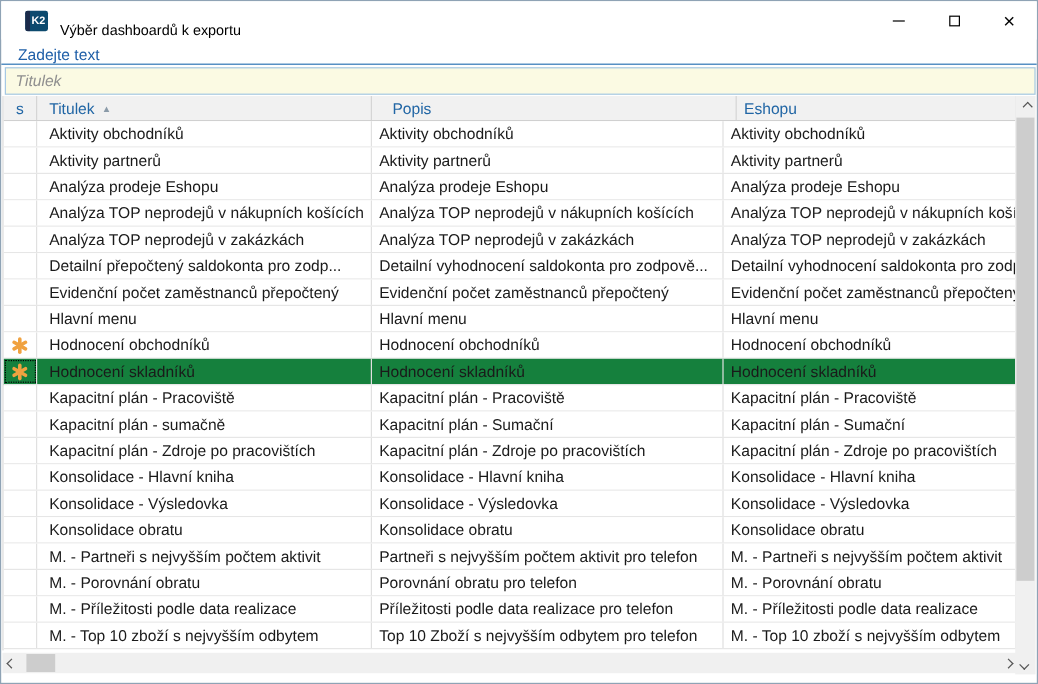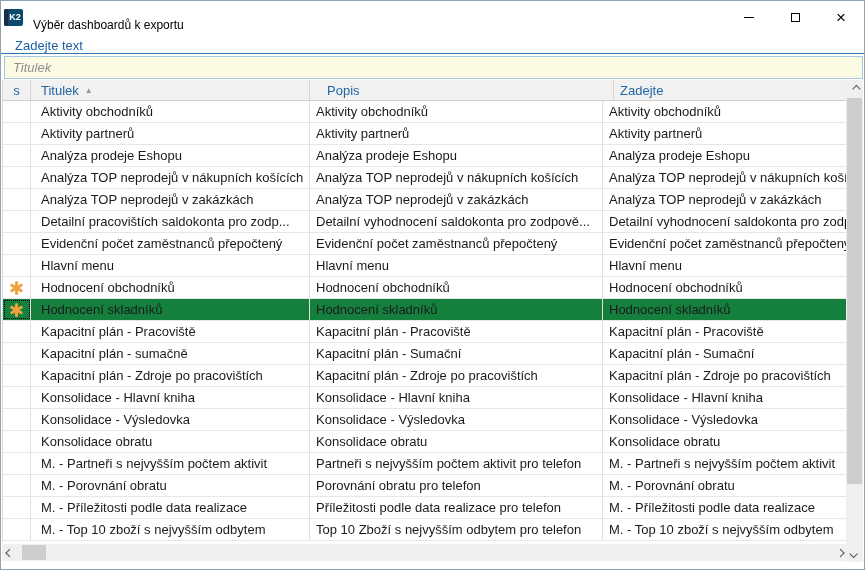--- a/index.html
+++ b/index.html
@@ -4,21 +4,21 @@
 <style>
   * { box-sizing: border-box; margin: 0; padding: 0; }
   html,body { background:#fff; }
   body { font-family: "Liberation Sans", sans-serif; }
   .window {
     position: relative; width: 865px; height: 570px;
     border: 1px solid #8fa3b5; background: #fff; overflow: hidden;
   }
   
   .titlebar { position:absolute; top:0; left:0; right:0; height:32px; background:#fff; display:flex; align-items:center; }
-  .app-icon { position:relative; width:19px; height:17px; margin-left:3px; background:#0c4a6e; border-radius:2px;
+  .app-icon { position:relative; width:19px; height:17px; margin-left:20px; background:#0c4a6e; border-radius:2px;
               display:flex; align-items:center; justify-content:center; overflow:hidden; }
   .app-icon::before { content:""; position:absolute; left:0; top:0; bottom:0; width:4px; background:#1b2a4a; }
   .app-icon span { color:#fff; font-size:9px; font-weight:bold; margin-left:3px; letter-spacing:0; }
   .title-text { margin-left:10px; font-size:12px; color:#000;margin-top:16px; }
   .win-controls { margin-left:auto; display:flex; height:32px; }
   .win-btn { width:46px; height:32px; display:flex; align-items:center; justify-content:center; cursor:default; }
   .min-glyph { display:block; width:10px; border-top:1px solid #000; }
   .max-glyph { display:block; width:9px; height:9px; border:1px solid #000; }
   .close-glyph { font-size:17px; line-height:1; color:#000; font-weight:400; }
   
@@ -99,21 +99,21 @@
   <input class="filter-input" type="text" placeholder="Titulek" style="">
 
   <div class="grid">
     <div class="grid-header">
       <div class="hcell c-s">s</div>
       <div class="hcell c-titulek">
         <span>Titulek</span>
         <span class="sort-arrow">▲</span>
       </div>
       <div class="hcell c-popis">Popis</div>
-      <div class="hcell c-zkratka">Zadejte</div>
+      <div class="hcell c-zkratka">Eshopu</div>
     </div>
     <div class="grid-body">
         <div class="row">
           <div class="cell c-s"></div>
           <div class="cell c-titulek">Aktivity obchodníků</div>
           <div class="cell c-popis">Aktivity obchodníků</div>
           <div class="cell c-zkratka">Aktivity obchodníků</div>
         </div>
         <div class="row">
           <div class="cell c-s"></div>
@@ -134,21 +134,21 @@
           <div class="cell c-zkratka">Analýza TOP neprodejů v nákupních košících</div>
         </div>
         <div class="row">
           <div class="cell c-s"></div>
           <div class="cell c-titulek">Analýza TOP neprodejů v zakázkách</div>
           <div class="cell c-popis">Analýza TOP neprodejů v zakázkách</div>
           <div class="cell c-zkratka">Analýza TOP neprodejů v zakázkách</div>
         </div>
         <div class="row">
           <div class="cell c-s"></div>
-          <div class="cell c-titulek">Detailní pracovištích saldokonta pro zodp...</div>
+          <div class="cell c-titulek">Detailní přepočtený saldokonta pro zodp...</div>
           <div class="cell c-popis">Detailní vyhodnocení saldokonta pro zodpově...</div>
           <div class="cell c-zkratka">Detailní vyhodnocení saldokonta pro zodpově</div>
         </div>
         <div class="row">
           <div class="cell c-s"></div>
           <div class="cell c-titulek">Evidenční počet zaměstnanců přepočtený</div>
           <div class="cell c-popis">Evidenční počet zaměstnanců přepočtený</div>
           <div class="cell c-zkratka">Evidenční počet zaměstnanců přepočtený</div>
         </div>
         <div class="row">

